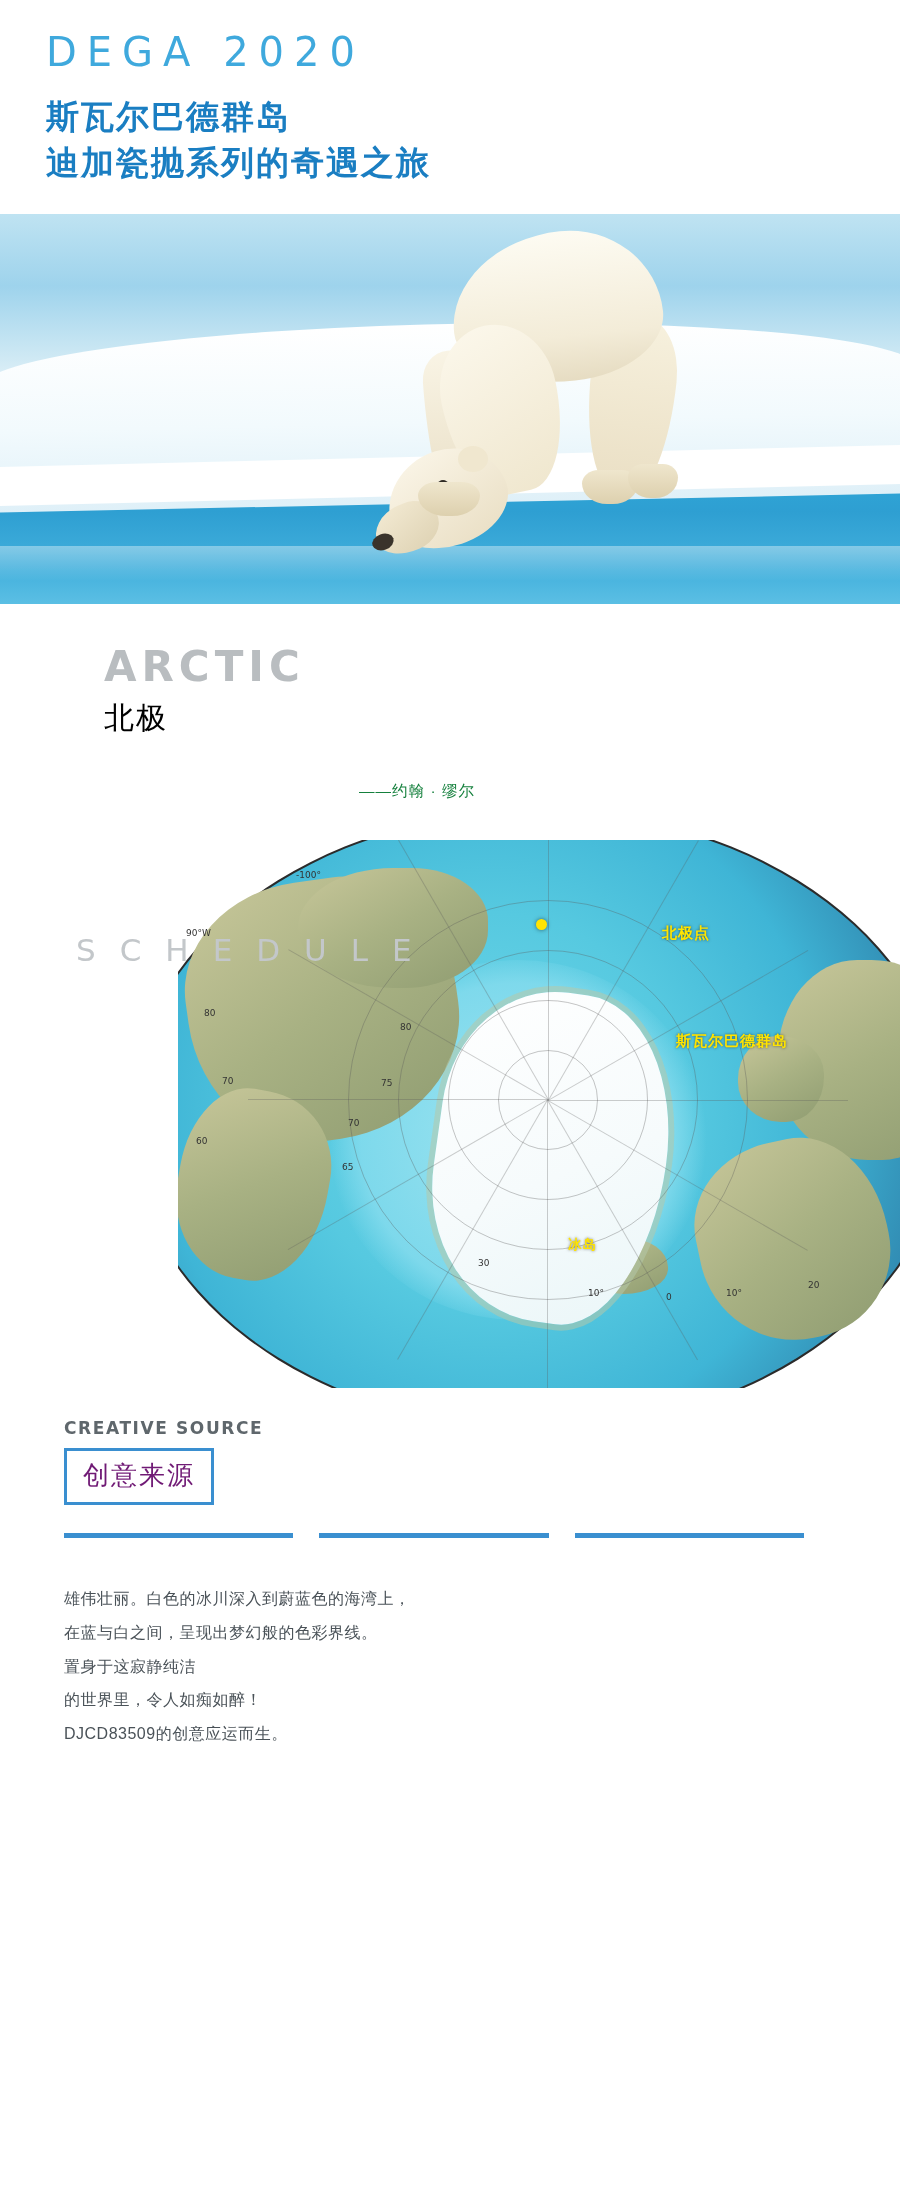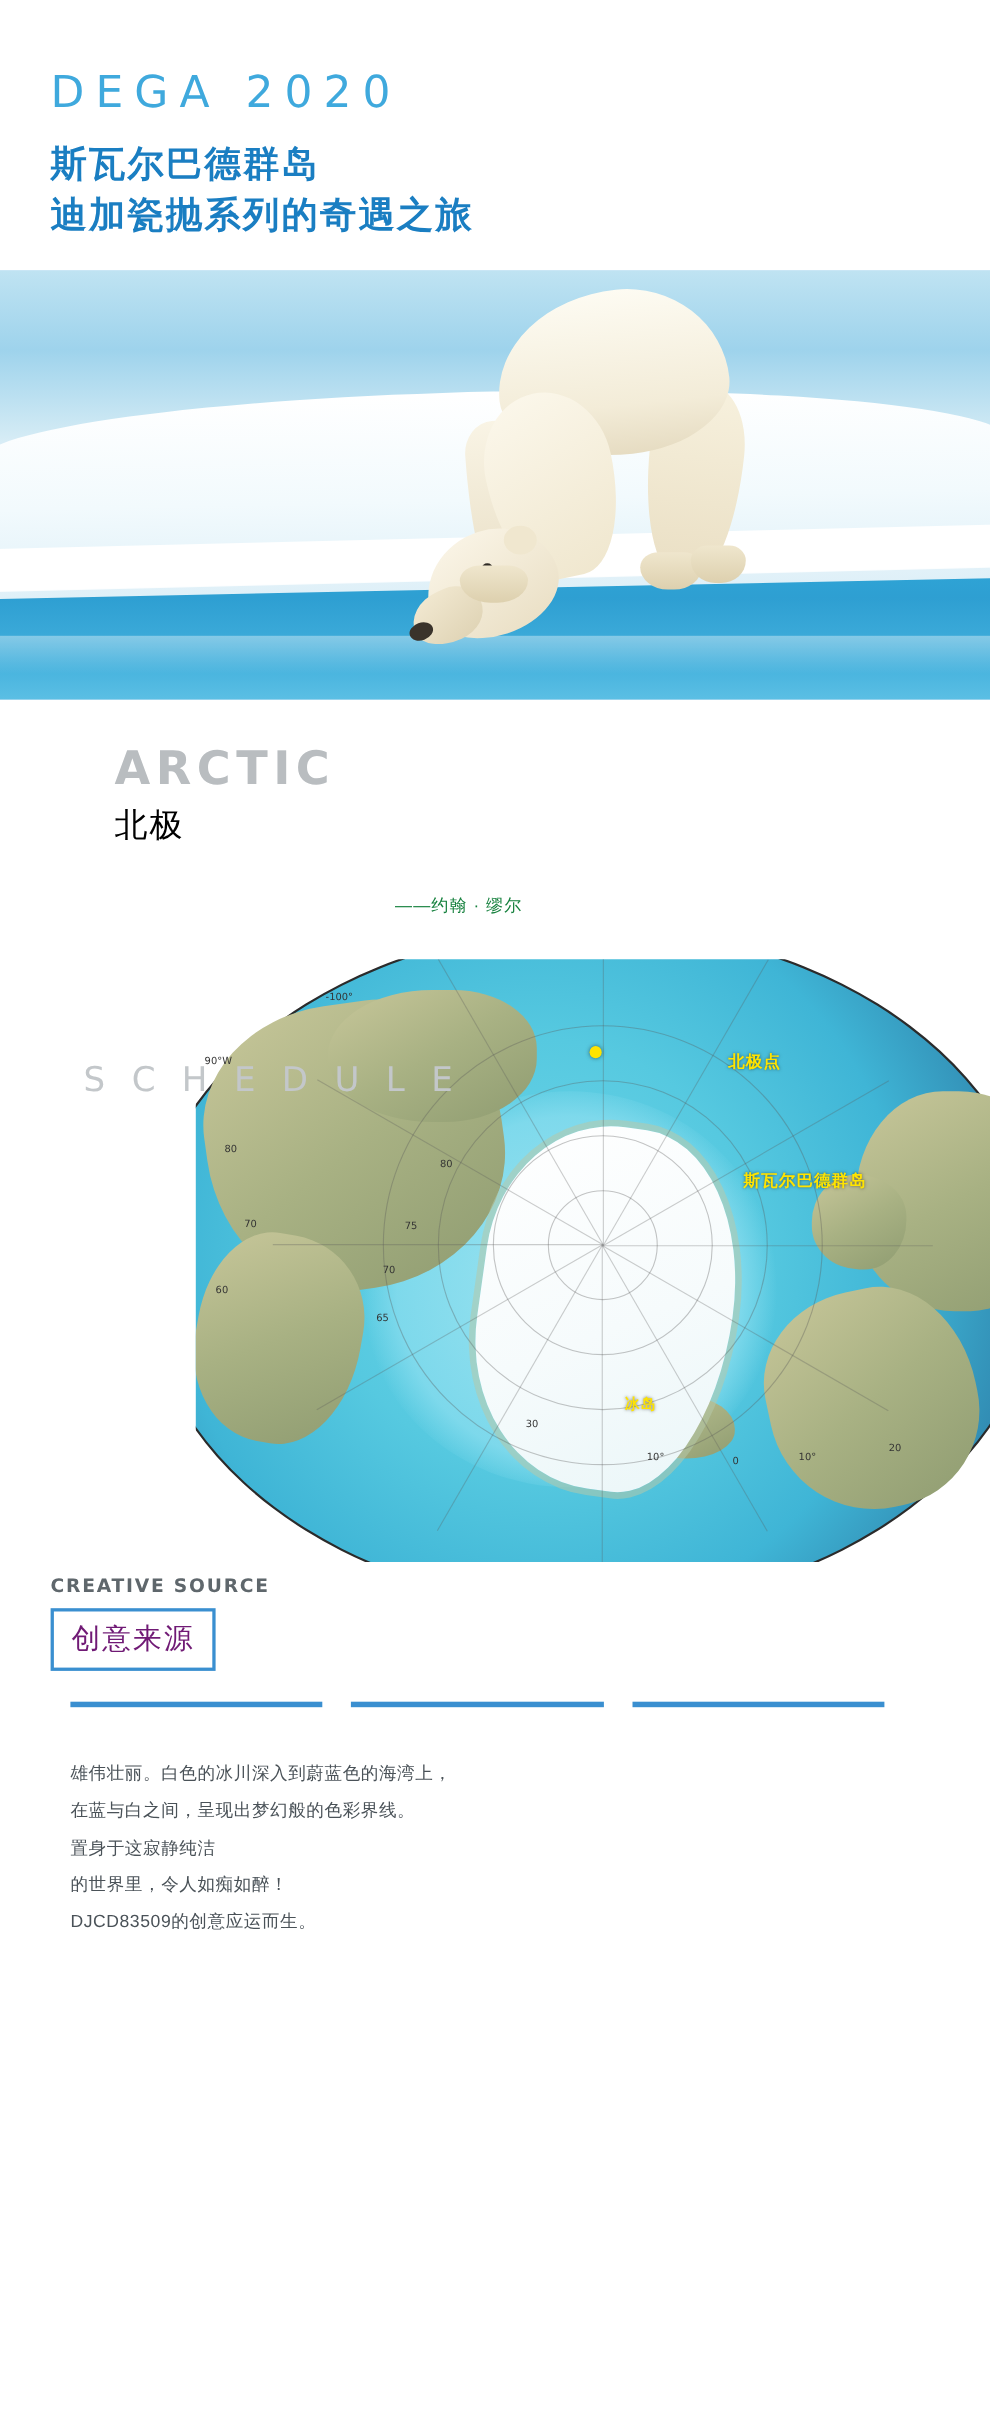--- a/index.html
+++ b/index.html
@@ -11,21 +11,21 @@
   .page {
     position: relative;
     width: 900px;
     height: 2192px;
     background: #ffffff;
     overflow: hidden;
   }
 
   
   .header {
-    padding: 64px 0 0 46px;
+    padding: 32px 0 0 46px;
   }
   .brand-line {
     font-family: "DejaVu Sans", sans-serif;
     font-size: 40px;
     letter-spacing: 10px;
     color: #3fa9dd;
     font-weight: 400;
     line-height: 1;
     margin-bottom: 22px;
   }
@@ -293,21 +293,22 @@
   }
   .axis-tick {
     position:absolute;
     color: #333;
     font-size: 9px;
     font-family: "DejaVu Sans", sans-serif;
   }
 
   
   .creative {
-    padding-left: 46px;
+    margin-top: 18px;
+    padding-left: 64px;
   }
   .creative-en {
     font-family: "DejaVu Sans", sans-serif;
     font-size: 17px;
     letter-spacing: 1.6px;
     color: #5f676c;
     font-weight: bold;
   }
   .creative-cn-box {
     margin-top: 10px;
@@ -420,21 +421,21 @@
       <div class="map-label" style="left:484px; top:84px;">北极点</div>
       <div class="map-label" style="left:498px; top:192px;">斯瓦尔巴德群岛</div>
       <div class="map-label small" style="left:390px; top:396px;">冰岛</div>
 
       <div class="axis-tick" style="left:118px; top:30px;">-100°</div>
       <div class="axis-tick" style="left:8px; top:88px;">90°W</div>
       <div class="axis-tick" style="left:26px; top:168px;">80</div>
       <div class="axis-tick" style="left:44px; top:236px;">70</div>
       <div class="axis-tick" style="left:18px; top:296px;">60</div>
       <div class="axis-tick" style="left:222px; top:182px;">80</div>
-      <div class="axis-tick" style="left:190px; top:238px;">75</div>
+      <div class="axis-tick" style="left:203px; top:238px;">75</div>
       <div class="axis-tick" style="left:170px; top:278px;">70</div>
       <div class="axis-tick" style="left:164px; top:322px;">65</div>
       <div class="axis-tick" style="left:300px; top:418px;">30</div>
       <div class="axis-tick" style="left:410px; top:448px;">10°</div>
       <div class="axis-tick" style="left:488px; top:452px;">0</div>
       <div class="axis-tick" style="left:548px; top:448px;">10°</div>
       <div class="axis-tick" style="left:630px; top:440px;">20</div>
     </div>
   </div>
 

